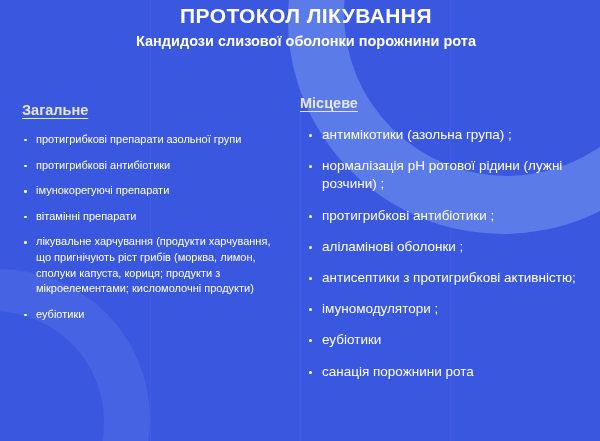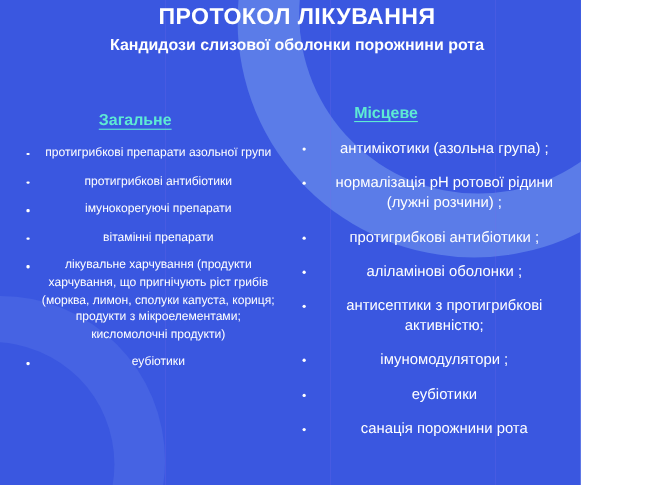--- a/index.html
+++ b/index.html
@@ -9,21 +9,21 @@
   }
   body {
     width: 600px;
     height: 441px;
     overflow: hidden;
     font-family: "Liberation Sans", "DejaVu Sans", sans-serif;
   }
 
   #slide {
     position: relative;
-    width: 528px;
+    width: 600px;
     height: 441px;
     background: #3a57e0;
     overflow: hidden;
     -webkit-font-smoothing: antialiased;
   }
 
   
   .deco {
     position: absolute;
     border-radius: 50%;
@@ -122,25 +122,25 @@
   .col-left {
     width: 300px;
     padding: 0 14px 0 22px;
   }
   .col-right {
     width: 300px;
     padding: 0 8px 0 0px;
   }
 
   .col-head {
-    color: #5eead4;
+    color: #e5e5e5;
     font-weight: bold;
     text-decoration: underline;
     text-underline-offset: 3px;
-    text-align: center;
+    text-align: left;
     line-height: 1.1;
   }
   .col-left .col-head {
     font-size: 14.5px;
     margin: 15px 0 0 0;
     padding-right: 28px;
   }
   .col-right .col-head {
     font-size: 14.5px;
     margin: 8px 0 0 0;
@@ -153,21 +153,20 @@
     padding: 0;
     color: #ffffff;
   }
   .col-left ul.items { margin-top: 13px; }
   .col-right ul.items { margin-top: 14px; padding-left: 7px; }
 
   ul.items li {
     position: relative;
     padding-left: 14px;
     margin: 0 0 9px 0;
-    text-align: center;
   }
   ul.items li:before {
     content: "";
     position: absolute;
     left: 2px;
     background: #ffffff;
     border-radius: 50%;
   }
 
   .col-left ul.items li {

